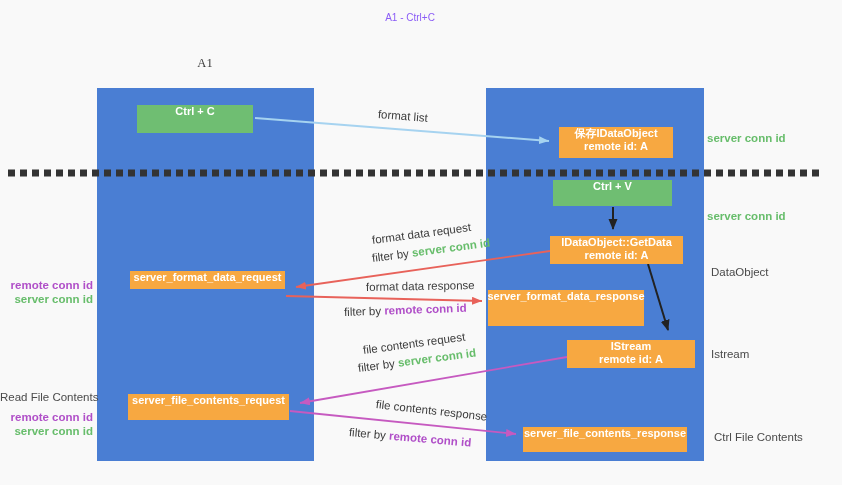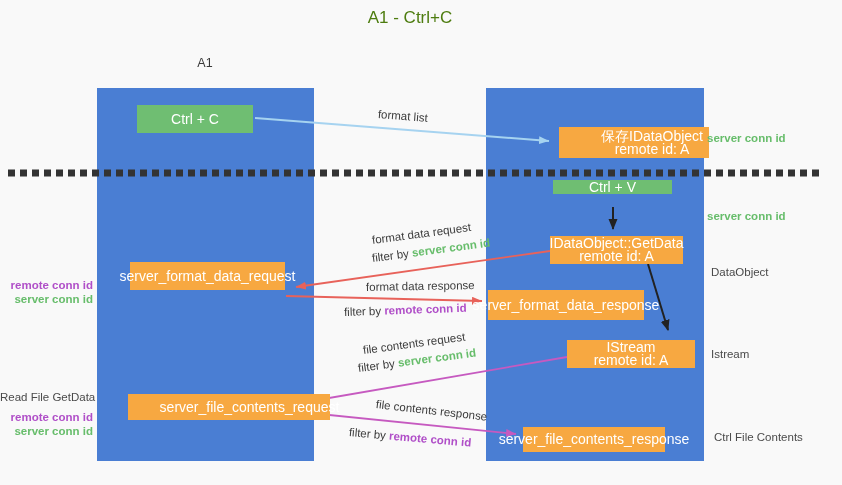--- a/index.html
+++ b/index.html
@@ -2,48 +2,48 @@
 <html style="--background: #f9f9f9; --panel-blue: #4a7ed3; --box-green: #6fbe72; --box-orange: #f7a841; --arrow-blue: #a6d3f0; --arrow-red: #e8625a; --arrow-magenta: #c65ac0; --arrow-black: #222222; --dotted-line: #333333; --text-green: #67bd6b; --text-purple: #b04fc8; --text-dark: #3d3d3d;"><head>
 <meta charset="utf-8">
 <style>
   html,body{margin:0;padding:0;}
   body{font-family:"Liberation Sans",sans-serif;}
   .stage{position:relative;width:842px;height:485px;background:var(--background,#f9f9f9);overflow:hidden;}
 
   .panel{position:absolute;top:88px;height:373px;background:var(--panel-blue,#4a7ed3);z-index:1;}
   #svg-layer{position:absolute;left:0;top:0;z-index:2;}
 
-  .box{position:absolute;z-index:3;display:flex;flex-direction:column;align-items:center;justify-content:center;
-       color:#fff;font-size:14px;line-height:13px;text-align:center;white-space:nowrap;}
+  .box{position:absolute;z-index:3;display:flex;flex-direction:column;align-items:center;
+       color:#fff;font-size:11px;line-height:13px;text-align:center;white-space:nowrap;font-weight:bold;}
   .box.green{background:var(--box-green,#6fbe72);}
   .box.orange{background:var(--box-orange,#f7a841);}
 
   .title{position:absolute;left:330px;top:8px;width:160px;text-align:center;
-         font-size:17px;line-height:20px;color:#4d7c0f;z-index:4;}
+         font-size:10px;line-height:20px;color:#8b5cf6;z-index:4;}
   .lane-header{position:absolute;top:56px;width:116px;text-align:center;
                font-size:12.5px;line-height:15px;color:#3a3a3a;z-index:4;}
 
   .alabel{position:absolute;font-size:11.5px;color:var(--text-dark,#3d3d3d);
           white-space:nowrap;z-index:4;transform-origin:left center;}
   .side-label{position:absolute;font-size:11.5px;color:#4a4a4a;white-space:nowrap;z-index:4;}
   .left-block{position:absolute;left:0;width:93px;text-align:right;font-size:11.5px;
               font-weight:bold;line-height:14px;z-index:4;white-space:nowrap;}
   .green-text{color:var(--text-green,#67bd6b);font-weight:bold;}
   .purple-text{color:var(--text-purple,#b04fc8);font-weight:bold;}
 </style>
 </head>
 <body>
 
 <div class="stage">
 
   <div class="title">
     <div>A1 - Ctrl+C</div>
   </div>
 
-  <div class="lane-header" style="left:147px;">
+  <div class="lane-header" style="left:147px;font-family:Liberation Serif, serif;">
     <div>A1</div>
   </div>
 
   <div class="panel" style="left:97px;width:217px;"></div>
   <div class="panel" style="left:486px;width:218px;"></div>
 
   <svg id="svg-layer" width="842" height="485" viewBox="0 0 842 485">
     <defs>
       <marker id="m-blue" markerUnits="userSpaceOnUse" markerWidth="12" markerHeight="10" refX="10" refY="4" orient="auto">
         <path d="M0,0 L10,4 L0,8 Z" fill="#a6d3f0"></path>
@@ -67,52 +67,52 @@
     <path d="M550,251 L296,287" stroke="#e8625a" stroke-width="1.8" fill="none" marker-end="url(#m-red)"></path>
     <path d="M286,296 L482,301" stroke="#e8625a" stroke-width="1.8" fill="none" marker-end="url(#m-red)"></path>
     <path d="M567,357 L300,403" stroke="#c65ac0" stroke-width="1.8" fill="none" marker-end="url(#m-mag)"></path>
     <path d="M290,411 L516,434" stroke="#c65ac0" stroke-width="1.8" fill="none" marker-end="url(#m-mag)"></path>
   </svg>
 
   <div class="box green" style="left:137px;top:105px;width:116px;height:28px;">
     <span>Ctrl + C</span>
   </div>
 
-  <div class="box orange" style="left:559px;top:127px;width:114px;height:31px;padding-left:36px;">
+  <div class="box orange" style="left:559px;top:127px;width:114px;height:31px;">
     <span>保存IDataObject</span>
     <span>remote id: A</span>
   </div>
 
-  <div class="box green" style="left:553px;top:180px;width:119px;height:14px;">
+  <div class="box green" style="left:553px;top:180px;width:119px;height:26px;">
     <span>Ctrl + V</span>
   </div>
 
   <div class="box orange" style="left:550px;top:236px;width:133px;height:28px;">
     <span>IDataObject::GetData</span>
     <span>remote id: A</span>
   </div>
 
-  <div class="box orange" style="left:130px;top:262px;width:155px;height:28px;">
+  <div class="box orange" style="left:130px;top:271px;width:155px;height:18px;">
     <span>server_format_data_request</span>
   </div>
 
-  <div class="box orange" style="left:488px;top:290px;width:156px;height:30px;">
+  <div class="box orange" style="left:488px;top:290px;width:156px;height:36px;">
     <span>server_format_data_response</span>
   </div>
 
   <div class="box orange" style="left:567px;top:340px;width:128px;height:28px;">
     <span>IStream</span>
     <span>remote id: A</span>
   </div>
 
-  <div class="box orange" style="left:128px;top:394px;width:161px;height:26px;padding-left:41px;">
+  <div class="box orange" style="left:128px;top:394px;width:161px;height:26px;">
     <span>server_file_contents_request</span>
   </div>
 
-  <div class="box orange" style="left:523px;top:427px;width:142px;height:25px;">
+  <div class="box orange" style="left:523px;top:427px;width:164px;height:25px;">
     <span>server_file_contents_response</span>
   </div>
 
   <div class="alabel" style="left:378px;top:108px;transform:rotate(4.5deg);">format list</div>
 
   <div class="alabel" style="left:372px;top:234px;transform:rotate(-7.5deg);">format data request</div>
   <div class="alabel" style="left:372px;top:252px;transform:rotate(-7.5deg);"><span>filter by</span> <span class="green-text">server conn id</span></div>
 
   <div class="alabel" style="left:366px;top:281px;transform:rotate(-1deg);">format data response</div>
   <div class="alabel" style="left:344px;top:306px;transform:rotate(-2deg);"><span>filter by</span> <span class="purple-text">remote conn id</span></div>
@@ -126,19 +126,19 @@
   <div class="side-label green-text" style="left:707px;top:132px;">server conn id</div>
   <div class="side-label green-text" style="left:707px;top:210px;">server conn id</div>
   <div class="side-label" style="left:711px;top:245px;margin-top:21px;">DataObject</div>
   <div class="side-label" style="left:711px;top:348px;">Istream</div>
   <div class="side-label" style="left:714px;top:431px;">Ctrl File Contents</div>
 
   <div class="left-block" style="top:278px;">
     <div class="purple-text">remote conn id</div>
     <div class="green-text">server conn id</div>
   </div>
-  <div class="side-label" style="left:0;width:93px;text-align:right;top:391px;">Read File GetData</div>
+  <div class="side-label" style="left:0;width:93px;text-align:right;top:391px;">Read File Contents</div>
   <div class="left-block" style="top:410px;">
     <div class="purple-text">remote conn id</div>
     <div class="green-text">server conn id</div>
   </div>
 
 </div>
 
 </body></html>

